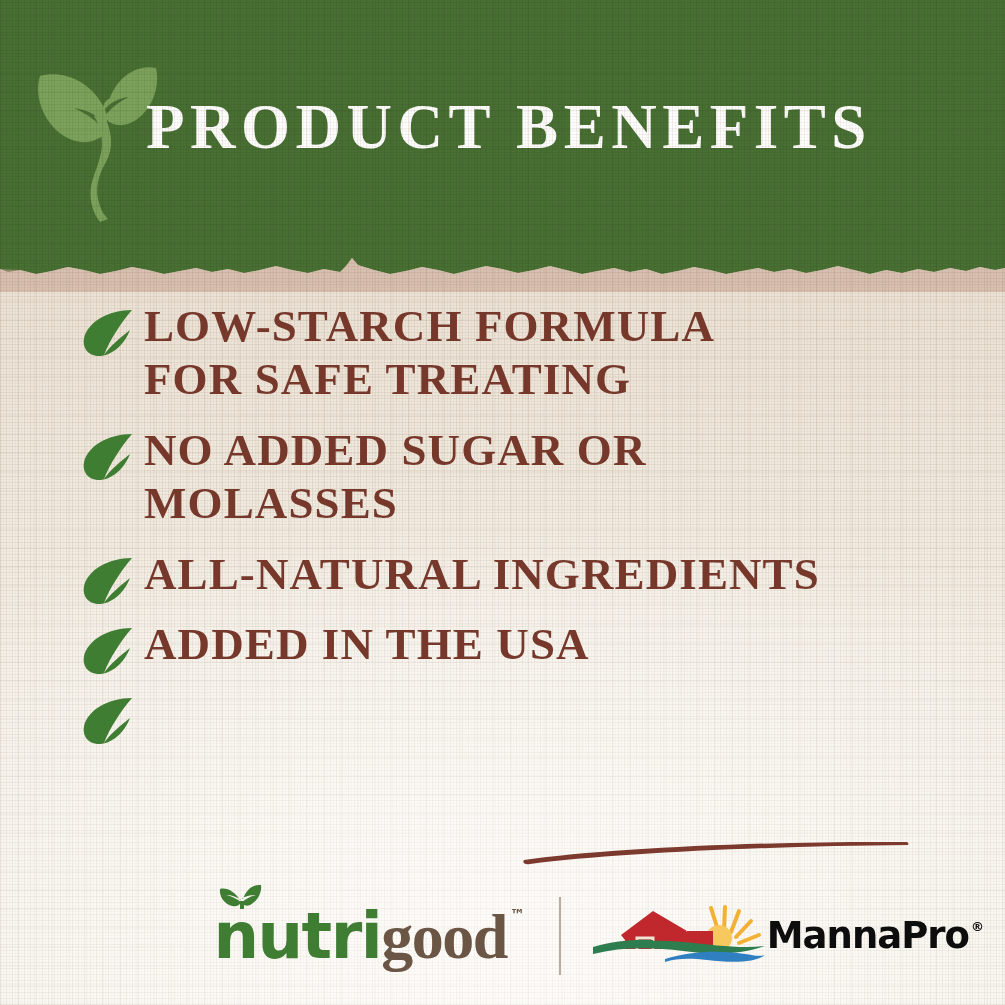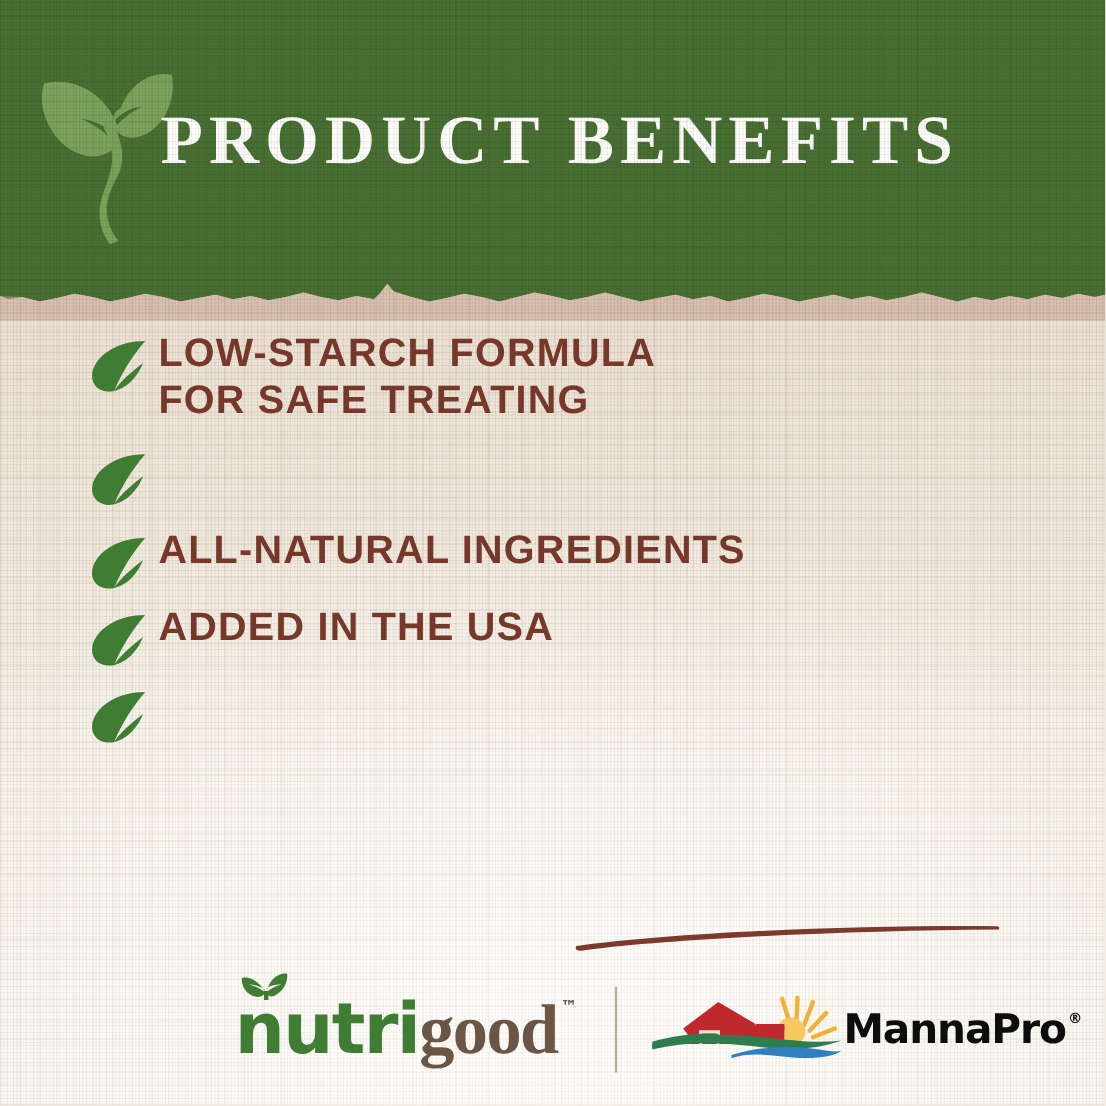--- a/index.html
+++ b/index.html
@@ -70,23 +70,23 @@
     position:relative;
     display:flex;align-items:flex-start;
     margin-bottom:26px;
   }
   .benefit .leafwrap{
     flex:0 0 auto;width:56px;height:50px;margin-right:6px;margin-top:8px;
   }
   .benefit .leafwrap svg{display:block;width:56px;height:50px;}
   .benefit .btext{
     color:#77382c;
-    font-family:Liberation Sans, sans-serif;
+    font-family:Liberation Serif, serif;
     font-weight:700;
-    font-size:36px;
+    font-size:45px;
     line-height:1.18;
     letter-spacing:1.1px;
     white-space:pre-line;
     padding-top:0px;
   }
   .benefit.two-line{margin-bottom:18px;}
   .benefit.tight{margin-bottom:12px;margin-top:12px;}
 
   
   #swash{
@@ -188,20 +188,22 @@
       <span class="btext">LOW-STARCH FORMULA
 FOR SAFE TREATING</span>
     </div>
 
     <div class="benefit two-line">
       <span class="leafwrap">
         <svg viewBox="0 0 56 50">
           <path fill="#3f7d33" d="M50,2 C26,2 6,14 2,30 C0,40 6,47 15,48 C28,49 42,38 48,22 C38,30 28,38 22,47 C28,32 38,16 50,2 Z"></path>
         </svg>
       </span>
+      <span class="btext">NO ADDED SUGAR OR
+MOLASSES</span>
     </div>
 
     <div class="benefit tight">
       <span class="leafwrap">
         <svg viewBox="0 0 56 50">
           <path fill="#3f7d33" d="M50,2 C26,2 6,14 2,30 C0,40 6,47 15,48 C28,49 42,38 48,22 C38,30 28,38 22,47 C28,32 38,16 50,2 Z"></path>
         </svg>
       </span>
       <span class="btext">ALL-NATURAL INGREDIENTS</span>
     </div>

